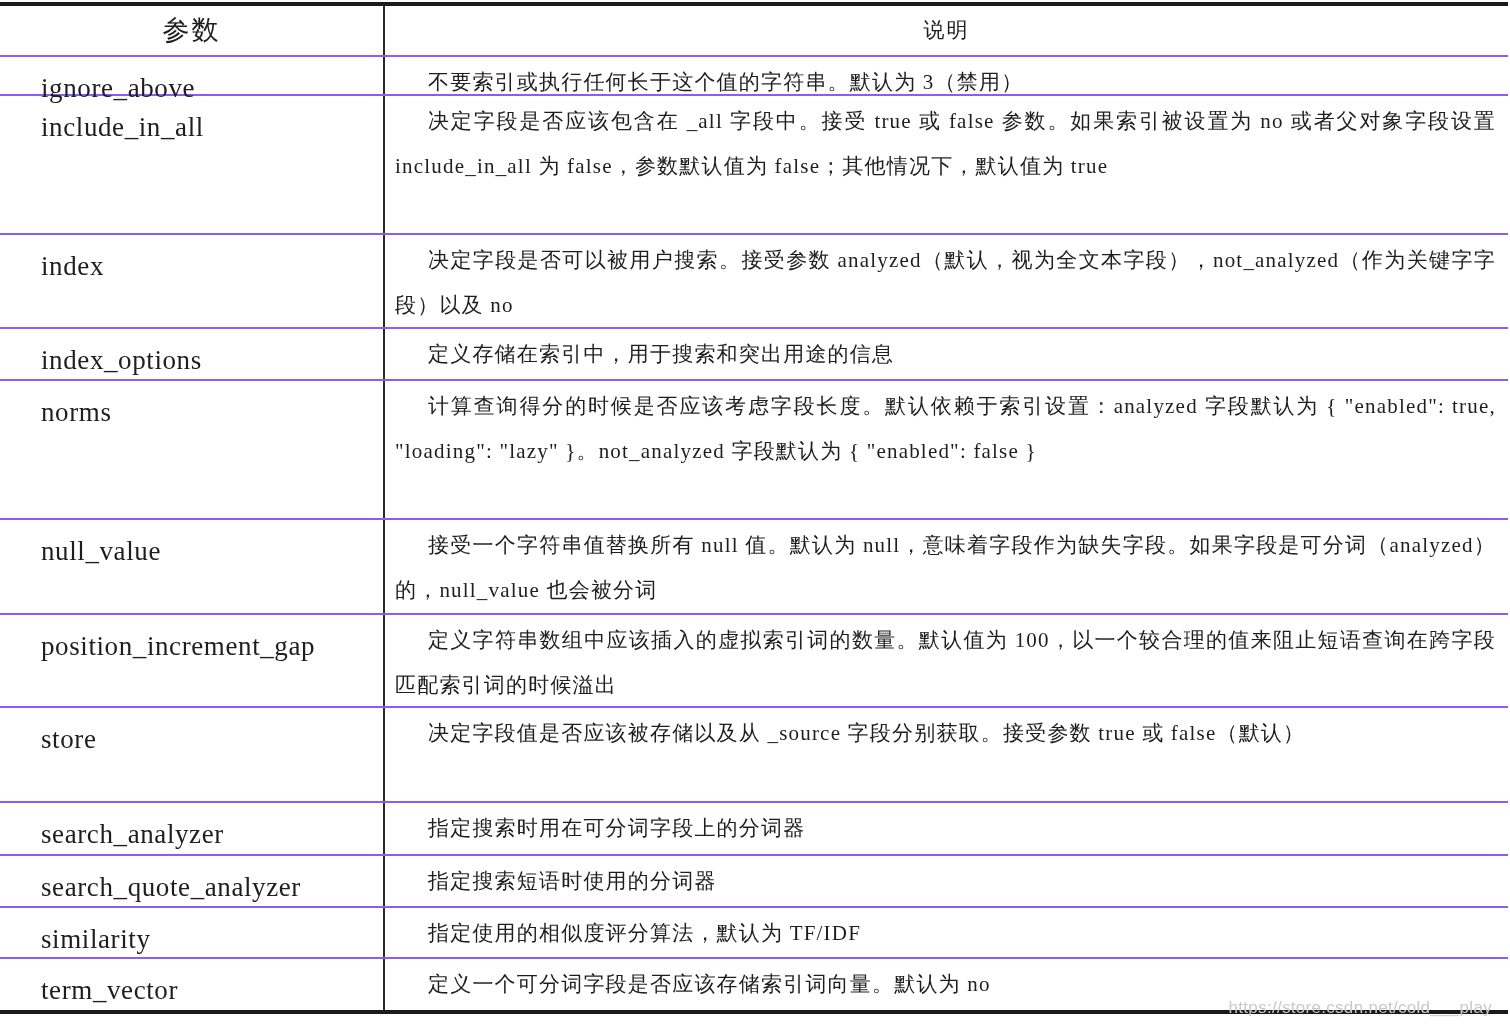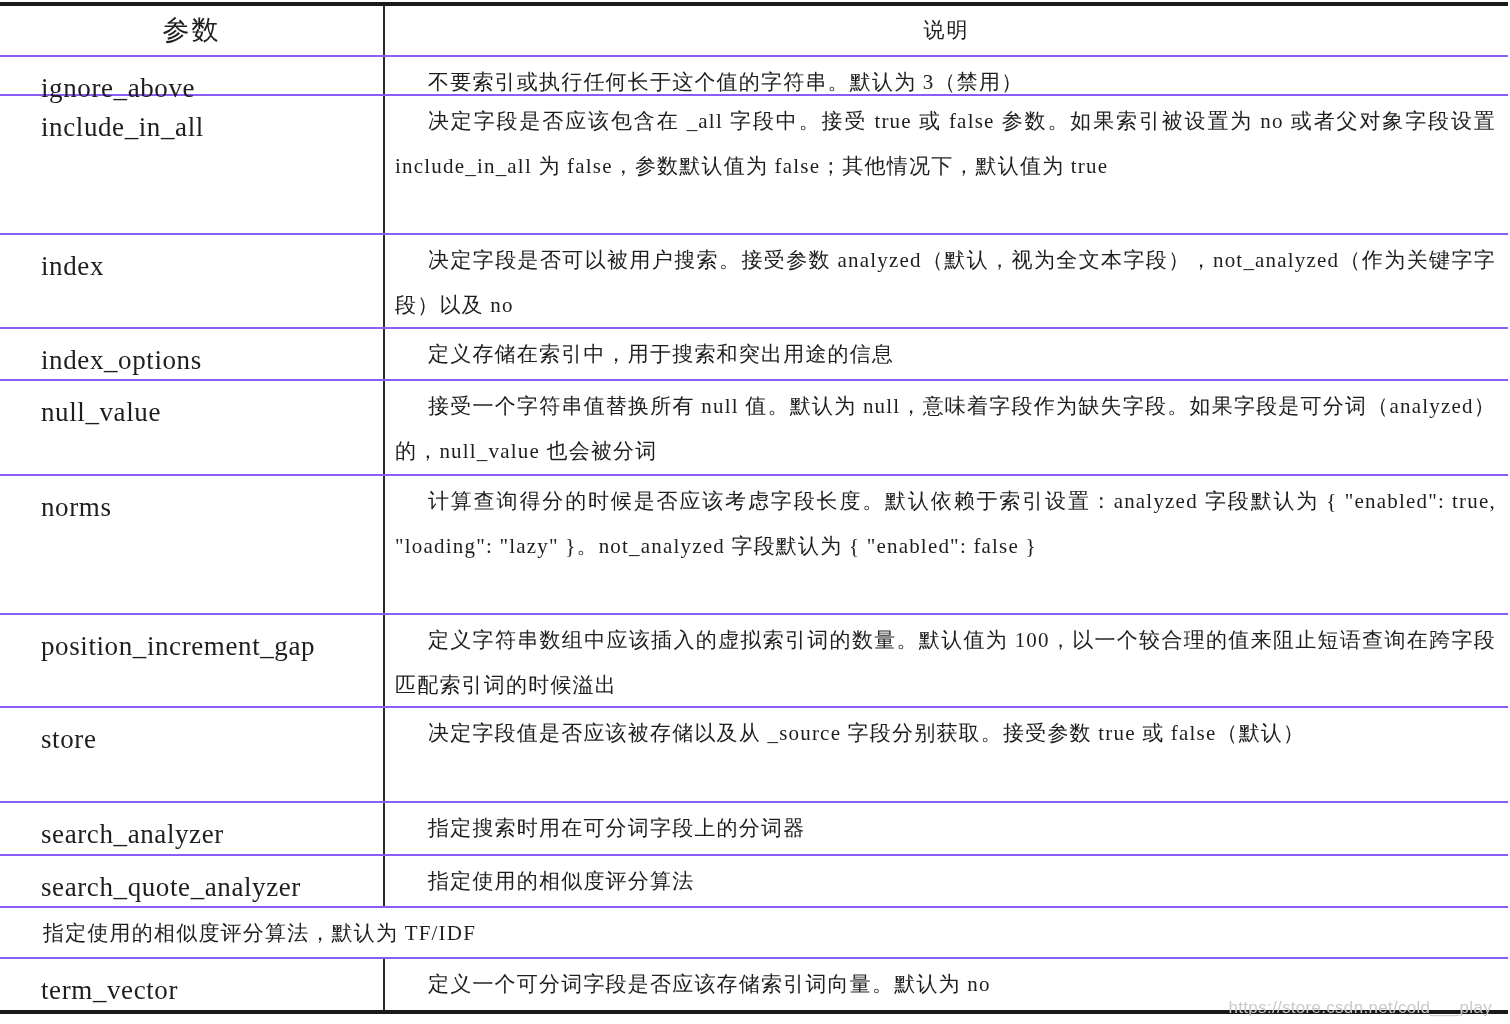--- a/index.html
+++ b/index.html
@@ -90,45 +90,46 @@
     <div class="cell-desc">决定字段是否应该包含在 _all 字段中。接受 true 或 false 参数。如果索引被设置为 no 或者父对象字段设置 include_in_all 为 false，参数默认值为 false；其他情况下，默认值为 true</div>
   </div>
   <div class="row" style="height:94px">
     <div class="cell-param">index</div>
     <div class="cell-desc">决定字段是否可以被用户搜索。接受参数 analyzed（默认，视为全文本字段），not_analyzed（作为关键字字段）以及 no</div>
   </div>
   <div class="row" style="height:52px">
     <div class="cell-param">index_options</div>
     <div class="cell-desc">定义存储在索引中，用于搜索和突出用途的信息</div>
   </div>
+  <div class="row" style="height:139px">
+    <div class="cell-param">norms</div>
+    <div class="cell-desc">计算查询得分的时候是否应该考虑字段长度。默认依赖于索引设置：analyzed 字段默认为 { "enabled": true, "loading": "lazy" }。not_analyzed 字段默认为 { "enabled": false }</div>
+  </div>
   <div class="row" style="height:95px">
     <div class="cell-param">null_value</div>
     <div class="cell-desc">接受一个字符串值替换所有 null 值。默认为 null，意味着字段作为缺失字段。如果字段是可分词（analyzed）的，null_value 也会被分词</div>
-  </div>
-  <div class="row" style="height:139px">
-    <div class="cell-param">norms</div>
-    <div class="cell-desc">计算查询得分的时候是否应该考虑字段长度。默认依赖于索引设置：analyzed 字段默认为 { "enabled": true, "loading": "lazy" }。not_analyzed 字段默认为 { "enabled": false }</div>
   </div>
   <div class="row" style="height:93px">
     <div class="cell-param">position_increment_gap</div>
     <div class="cell-desc">定义字符串数组中应该插入的虚拟索引词的数量。默认值为 100，以一个较合理的值来阻止短语查询在跨字段匹配索引词的时候溢出</div>
   </div>
   <div class="row" style="height:95px">
     <div class="cell-param">store</div>
     <div class="cell-desc">决定字段值是否应该被存储以及从 _source 字段分别获取。接受参数 true 或 false（默认）</div>
   </div>
   <div class="row" style="height:53px">
     <div class="cell-param">search_analyzer</div>
     <div class="cell-desc">指定搜索时用在可分词字段上的分词器</div>
   </div>
   <div class="row" style="height:52px">
     <div class="cell-param">search_quote_analyzer</div>
-    <div class="cell-desc">指定使用的相似度评分算法</div>
+    <div class="cell-desc">指定搜索短语时使用的分词器</div>
   </div>
   <div class="row" style="height:51px">
+    <div class="cell-param">similarity</div>
     <div class="cell-desc">指定使用的相似度评分算法，默认为 TF/IDF</div>
   </div>
   <div class="row" style="height:51px">
     <div class="cell-param">term_vector</div>
     <div class="cell-desc">定义一个可分词字段是否应该存储索引词向量。默认为 no</div>
   </div>
 </div>
 
 <div class="watermark">https://store.csdn.net/cold___play</div>
 

